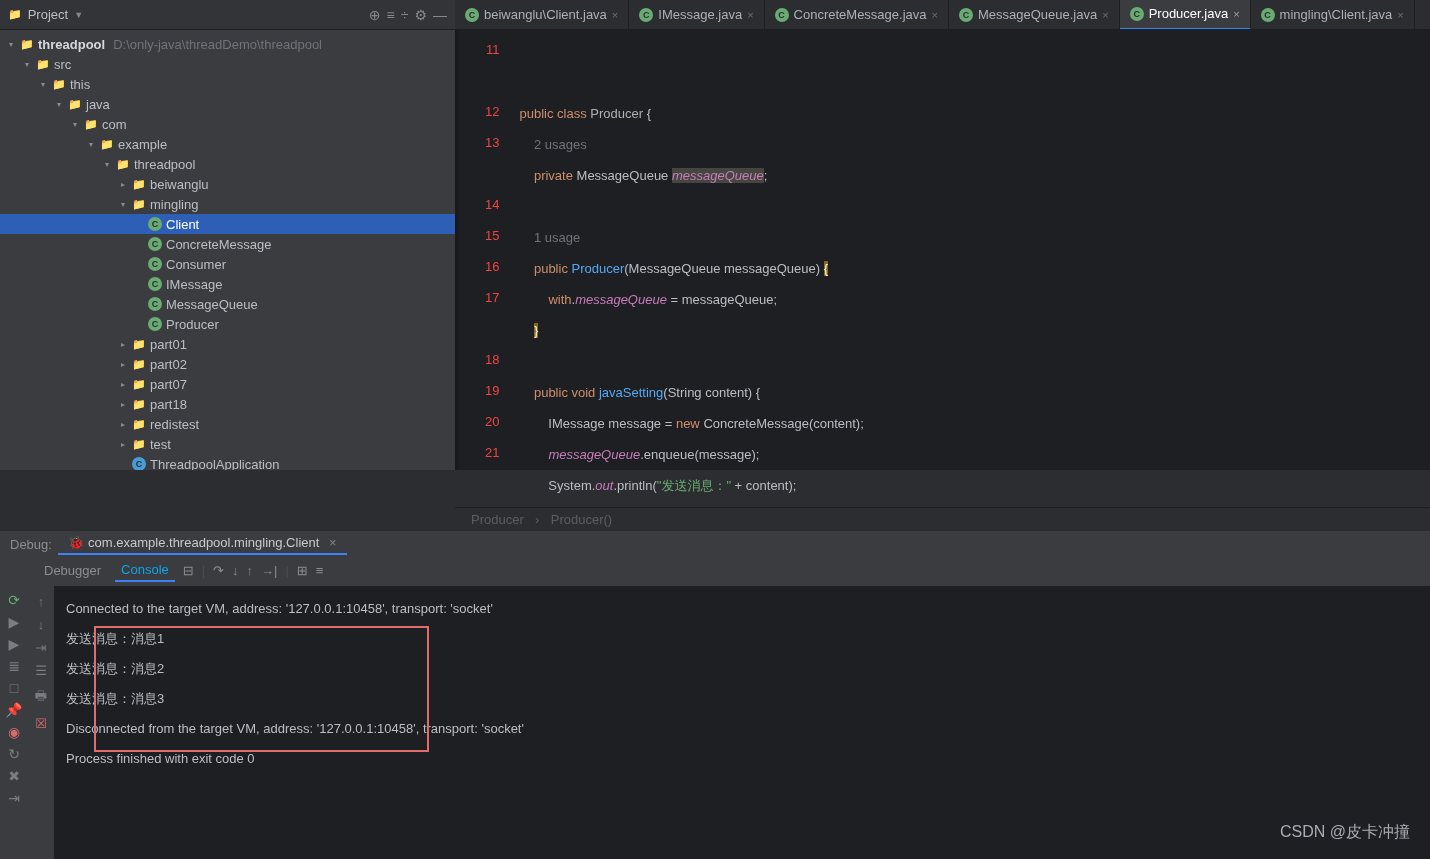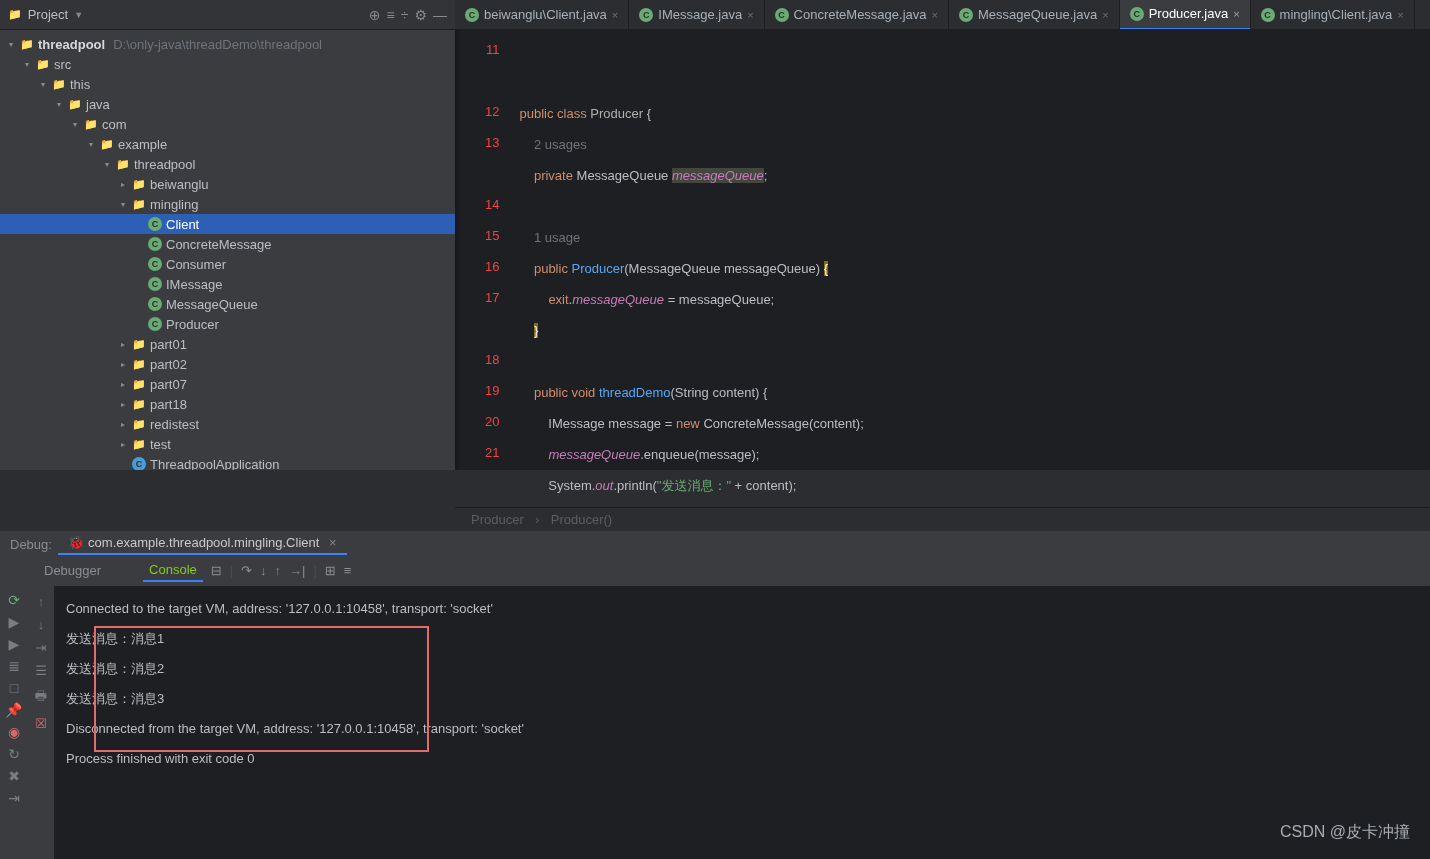--- a/index.html
+++ b/index.html
@@ -40,21 +40,21 @@
 .brcy { background:#8b6914; color:#fff;}
 .edshad {position:absolute;top:0;left:0;width:6px;height:100%;background:linear-gradient(to right,rgba(0,0,0,.25),transparent);}
 .breadcrumb { background:#2b2d30; padding:4px 12px; color:#8a8d91; font-size:12px; border-top:1px solid #1e1e1e;margin-top:37px;}
 .breadcrumb span { margin:0 4px; opacity:.5;}
 .bottom { display:flex; flex-direction:column; }
 .debug-tabs { background:#3a3c3f; display:flex; align-items:flex-end; padding-left:4px; height:24px; font-size:12px; color:#8a8d91; }
 .debug-tab { padding:3px 10px; border-bottom:2px solid transparent; cursor:pointer;}
 .debug-tab.active { color:#c7c9cc; border-bottom:2px solid #3b82f6;margin-top:40px;}
 .toolstrip { background:#3a3c3f; display:flex; align-items:center; gap:8px; padding:4px 10px; color:#8a8d91; font-size:12px;}
 .toolstrip .t2 {padding:3px 6px;}
-.toolstrip .t2.active{ color:#84cc16; border-bottom:2px solid #3b82f6;margin-left:28px;}
+.toolstrip .t2.active{ color:#0ea5e9; border-bottom:2px solid #3b82f6;}
 .console-wrap { display:flex; }
 .leftgutter { width:28px; background:#3a3c3f; display:flex; flex-direction:column; align-items:center; gap:6px; padding-top:6px;}
 .leftgutter div{ font-size:14px; color:#7a7d82; cursor:pointer;}
 .console { flex:1; background:#1e1f22; font-family:"Consolas","Simsun",monospace; font-size:16px; padding:8px 12px; color:#bcbec4; line-height:30px; height:330px; position:relative;}
 .console .redbox { position:absolute; border:2px solid #e06c6c; left:40px; top:40px; width:335px; height:126px; pointer-events:none;}
 .watermark{position:absolute;right:20px;bottom:16px;color:#a8adb3;font-size:16px;}
 </style>
 </head>
 <body>
 
@@ -236,24 +236,24 @@
         <div>20</div>
         <div>21</div>
       </div>
     <div class="code" id="code">
         <div class="line"><span class="kw">public class</span> <span class="cls">Producer</span> <span class="brc">{</span></div>
         <div class="line">    <span class="hint">2 usages</span></div>
         <div class="line">    <span class="kw">private</span> MessageQueue <span class="fld hl">messageQueue</span>;</div>
         <div class="line"></div>
         <div class="line">    <span class="hint">1 usage</span></div>
         <div class="line">    <span class="kw">public</span> <span class="mth">Producer</span>(MessageQueue messageQueue) <span class="brcy">{</span></div>
-        <div class="line">        <span class="kw">exit</span>.<span class="fld">messageQueue</span> = messageQueue;</div>
+        <div class="line">        <span class="kw">with</span>.<span class="fld">messageQueue</span> = messageQueue;</div>
         <div class="line">    <span class="brcy">}</span></div>
         <div class="line"></div>
-        <div class="line">    <span class="kw">public void</span> <span class="mth">threadDemo</span>(String content) {</div>
+        <div class="line">    <span class="kw">public void</span> <span class="mth">javaSetting</span>(String content) {</div>
         <div class="line">        IMessage message = <span class="kw">new</span> ConcreteMessage(content);</div>
         <div class="line">        <span class="fld">messageQueue</span>.enqueue(message);</div>
         <div class="line">        System.<span class="fld">out</span>.println(<span class="str">"发送消息："</span> + content);</div>
       </div>
   </div>
 </div>
 
 <div class="breadcrumb" style="margin-left:455px;">
   <span>Producer</span>
   <span>›</span>

